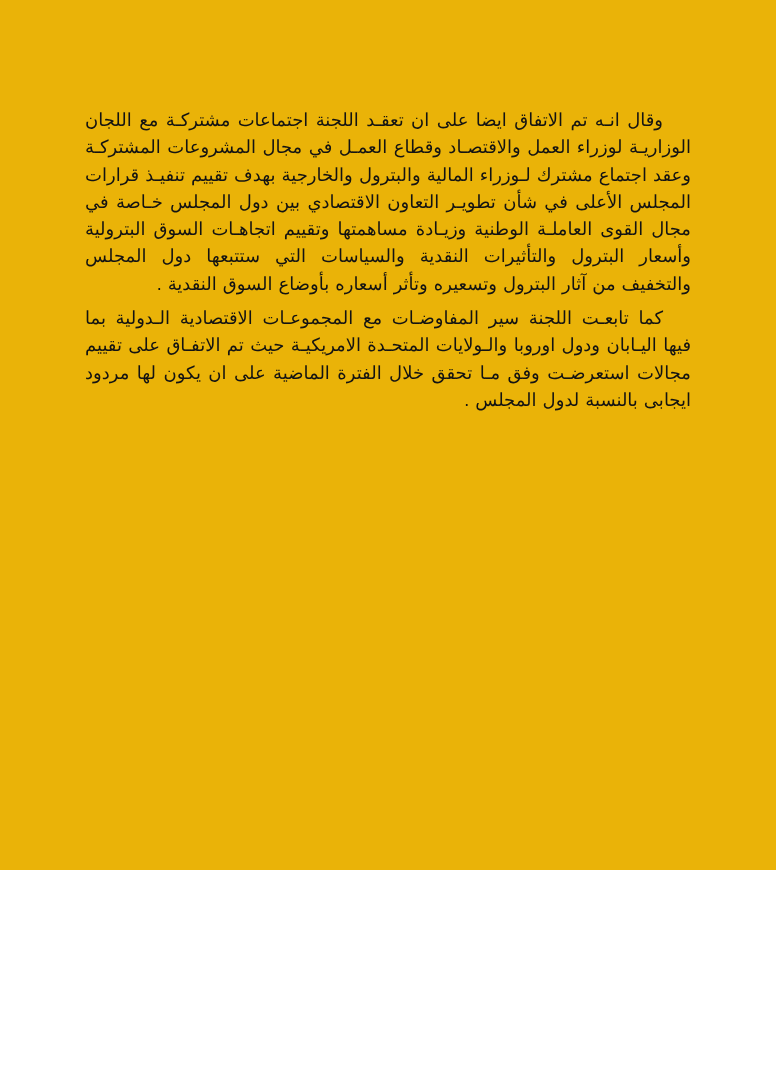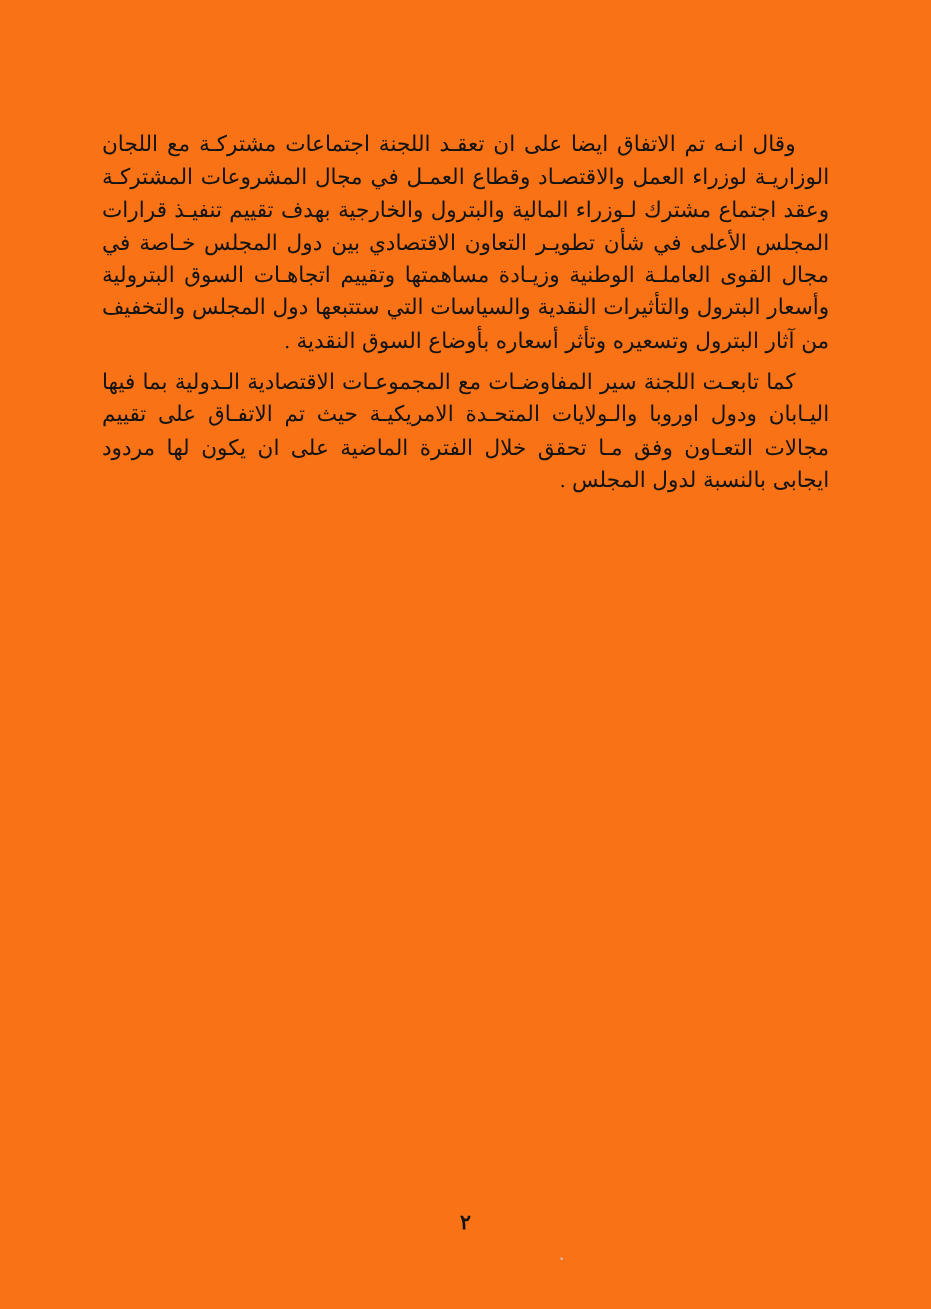--- a/index.html
+++ b/index.html
@@ -3,24 +3,24 @@
 <meta charset="utf-8">
 <style>
   html, body {
     margin: 0;
     padding: 0;
     background: #ffffff;
   }
   .page {
     position: relative;
     width: 776px;
-    height: 1091px;
-    background: #f97316;
+    height: 870px;
+    background: #eab308;
     overflow: hidden;
-    font-family: Liberation Serif, serif;
+    font-family: Liberation Sans, sans-serif;
     color: #131313;
   }
   .text-block {
     position: absolute;
     top: 107px;
     right: 85px;
     width: 606px;
     direction: rtl;
     text-align: justify;
     font-size: 18px;
@@ -52,20 +52,20 @@
     border-radius: 50%;
   }
 </style>
 </head>
 <body>
 
 <div class="page">
 
   <div class="text-block">
     <p>وقال انـه تم الاتفاق ايضا على ان تعقـد اللجنة اجتماعات مشتركـة مع اللجان الوزاريـة لوزراء العمل والاقتصـاد وقطاع العمـل في مجال المشروعات المشتركـة وعقد اجتماع مشترك لـوزراء المالية والبترول والخارجية بهدف تقييم تنفيـذ قرارات المجلس الأعلى في شأن تطويـر التعاون الاقتصادي بين دول المجلس خـاصة في مجال القوى العاملـة الوطنية وزيـادة مساهمتها وتقييم اتجاهـات السوق البترولية وأسعار البترول والتأثيرات النقدية والسياسات التي ستتبعها دول المجلس والتخفيف من آثار البترول وتسعيره وتأثر أسعاره بأوضاع السوق النقدية .</p>
-    <p>كما تابعـت اللجنة سير المفاوضـات مع المجموعـات الاقتصادية الـدولية بما فيها اليـابان ودول اوروبا والـولايات المتحـدة الامريكيـة حيث تم الاتفـاق على تقييم مجالات التعـاون وفق مـا تحقق خلال الفترة الماضية على ان يكون لها مردود ايجابى بالنسبة لدول المجلس .</p>
+    <p>كما تابعـت اللجنة سير المفاوضـات مع المجموعـات الاقتصادية الـدولية بما فيها اليـابان ودول اوروبا والـولايات المتحـدة الامريكيـة حيث تم الاتفـاق على تقييم مجالات استعرضـت وفق مـا تحقق خلال الفترة الماضية على ان يكون لها مردود ايجابى بالنسبة لدول المجلس .</p>
   </div>
 
   <div class="page-number">٢</div>
 
   <div class="scan-speck"></div>
 
 </div>
 
 </body></html>

